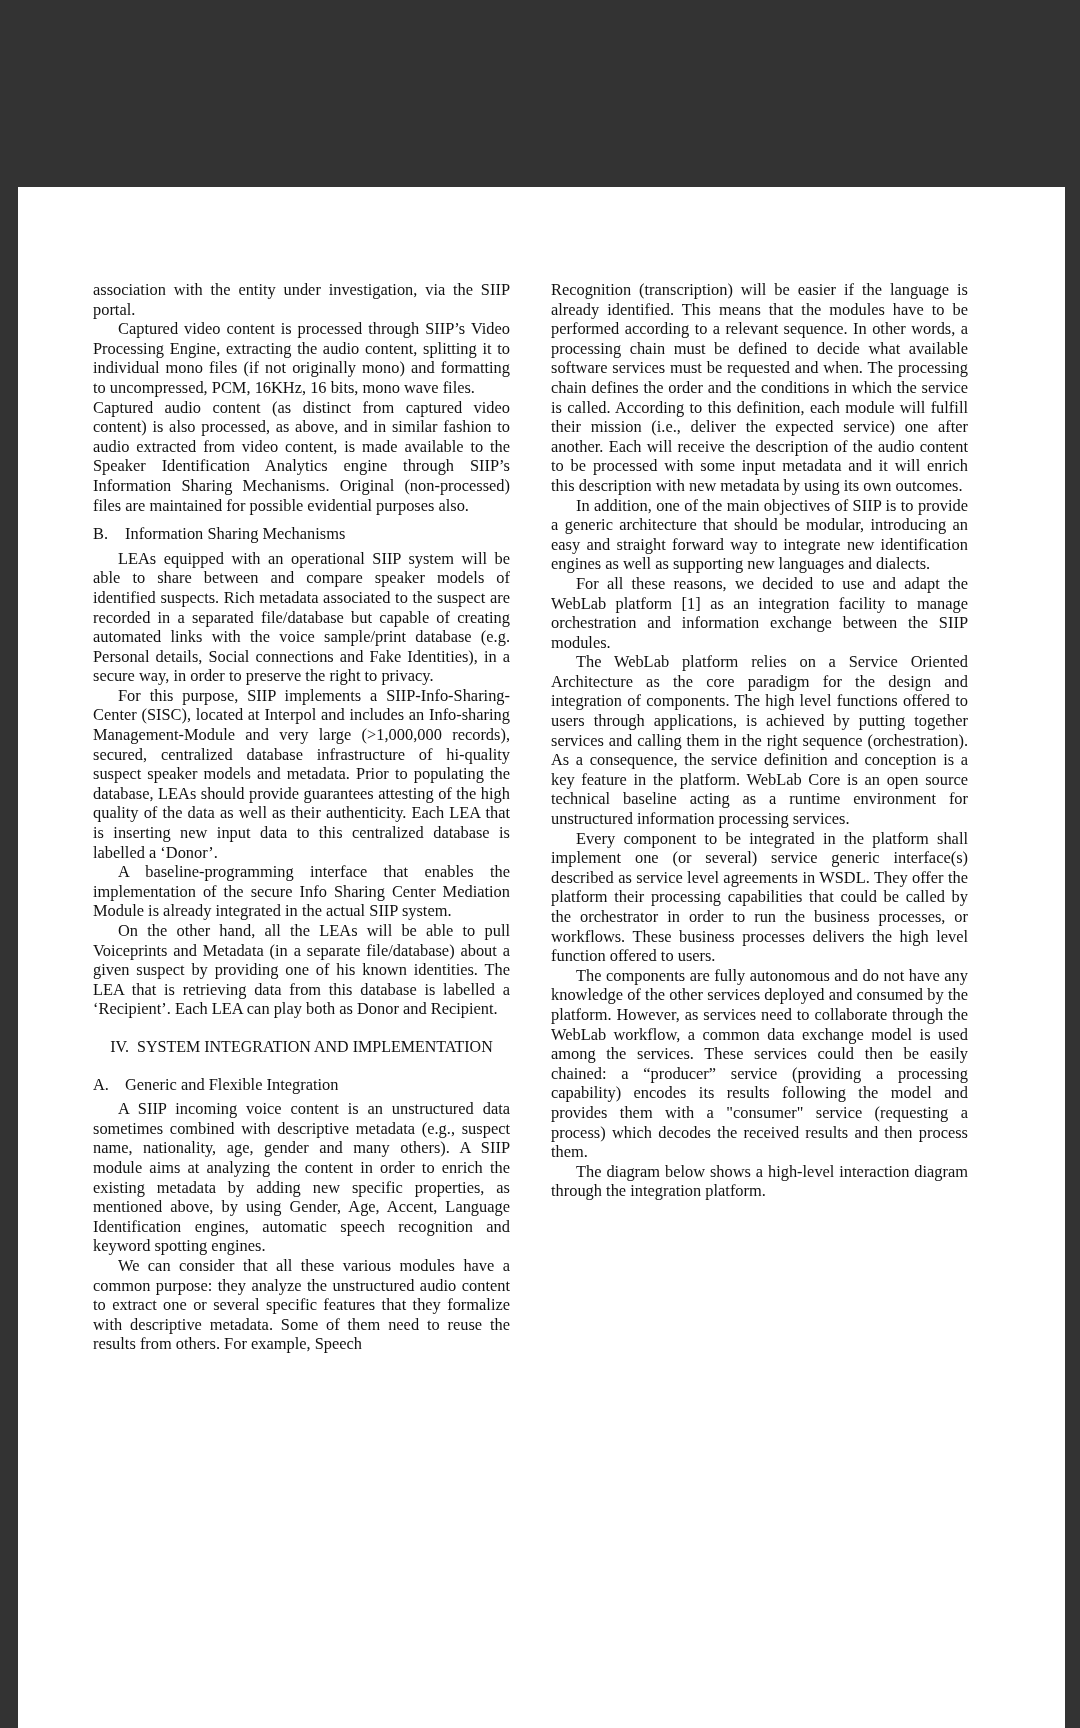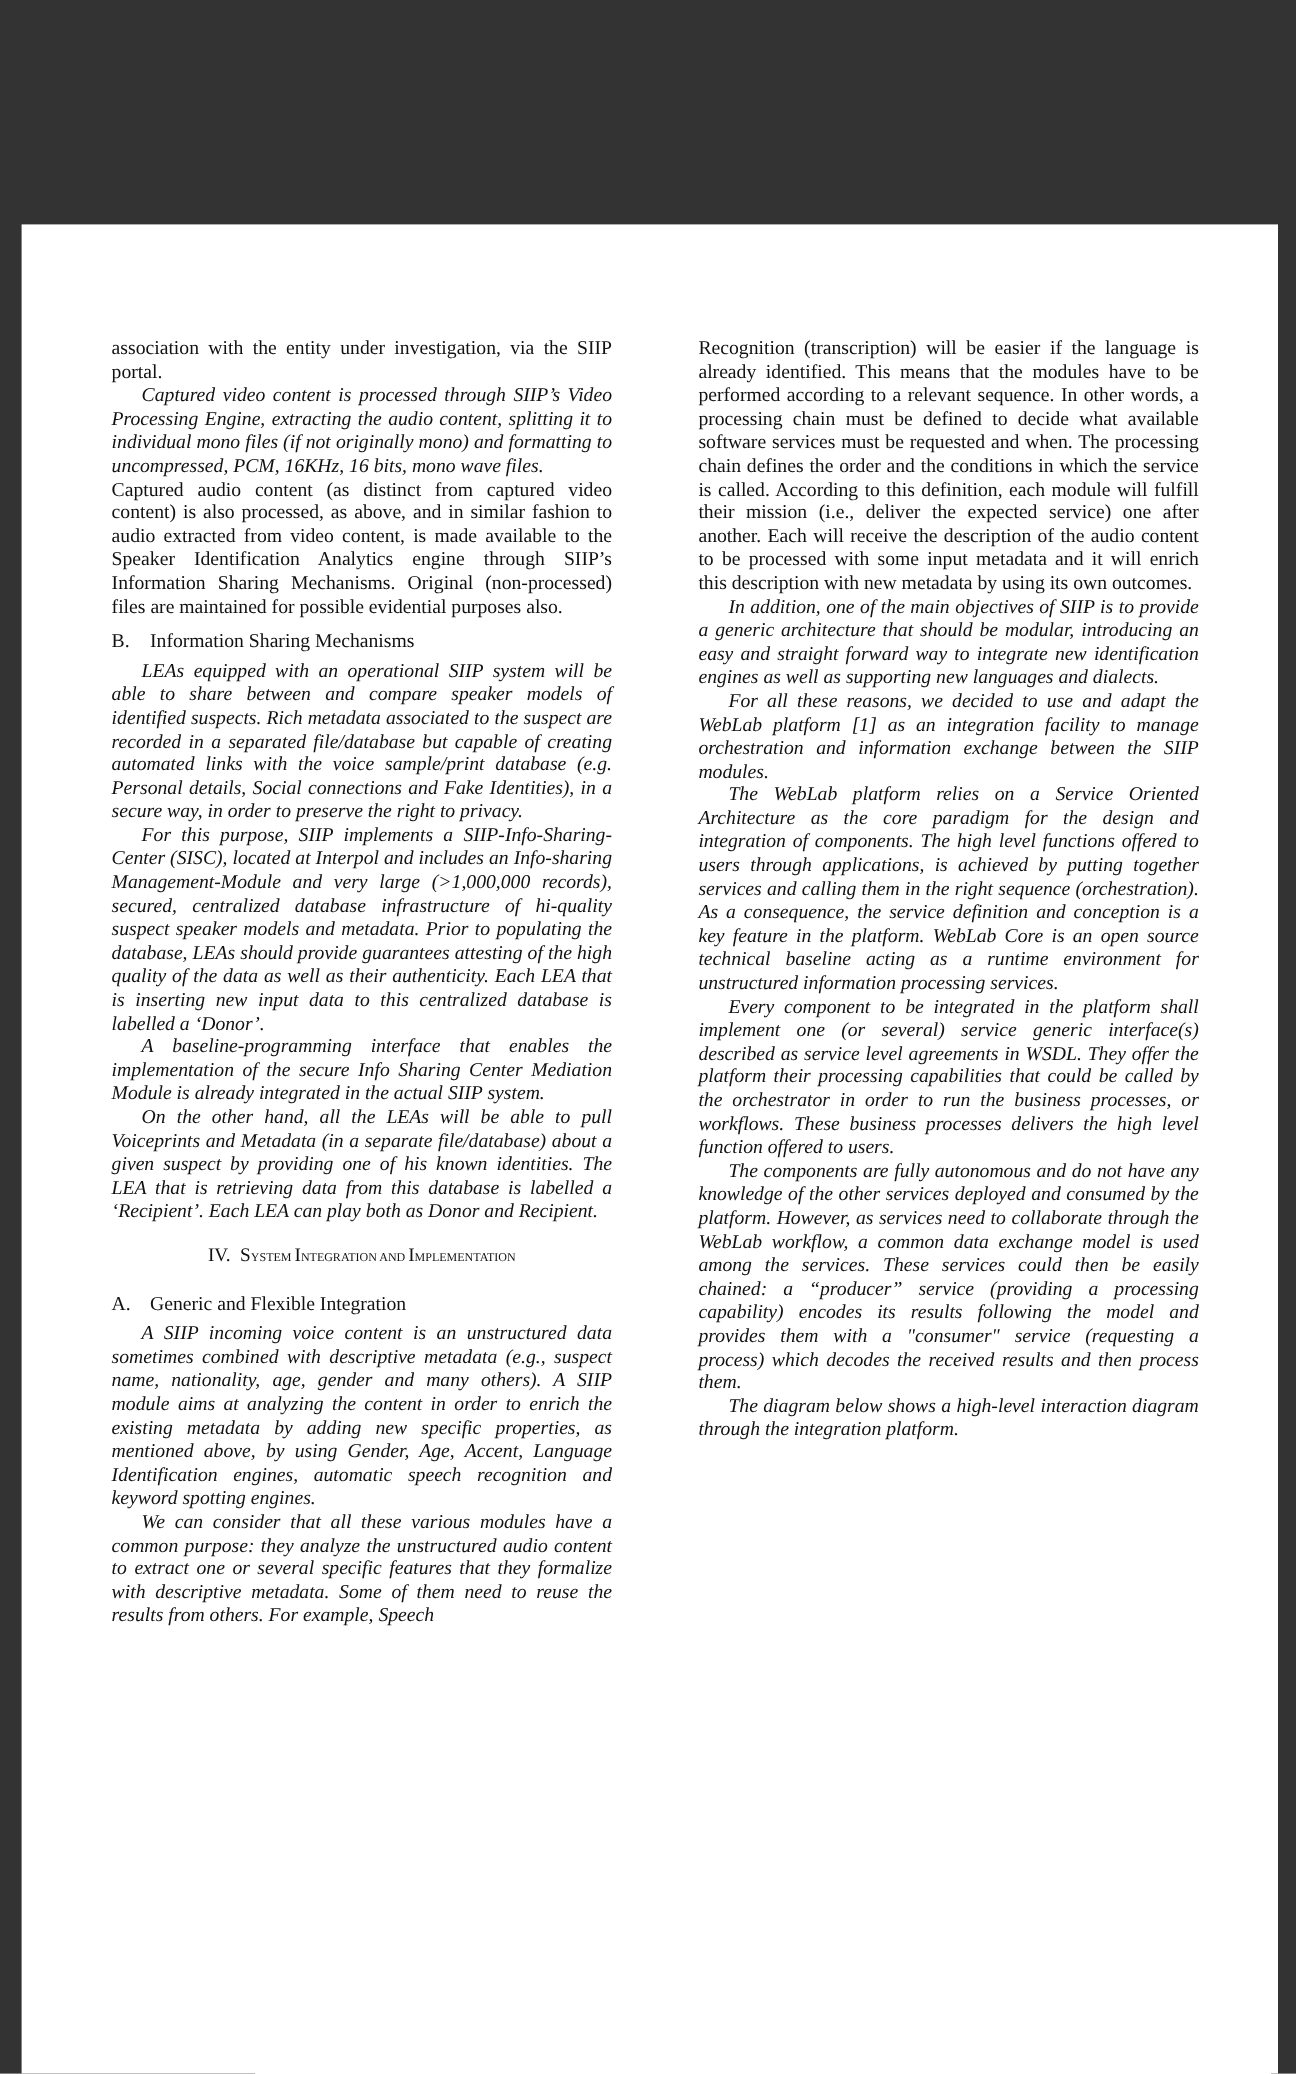--- a/index.html
+++ b/index.html
@@ -1,26 +1,26 @@
 <!DOCTYPE html>
 <html><head>
 <meta charset="utf-8">
 <style>
   html, body { margin:0; padding:0; }
   body { width:1080px; height:1728px; background:#333333; position:relative; overflow:hidden; }
   .page { position:absolute; left:18px; top:187px; width:1047px; height:1726px; background:#ffffff; }
   .col { position:absolute; top:93px; width:417px; font-family:"Liberation Serif", serif; font-size:16.4px; line-height:19.6px; color:#111; text-align:justify; }
   .col.left { left:75px; }
-  .col.right { left:564px; }
+  .col.right { left:533px; }
   .col p { margin:0; }
-  .col p.ind { text-indent:25px;font-style:italic; }
+  .col p.ind { text-indent:25px; }
   .subhead { margin:9px 0 5px 0; }
   .subhead .num { display:inline-block; width:32px; }
   .sechead { text-align:center; margin:18px 0 18px 0; font-size:16px; }
-  .sechead .sc { font-size:10px; }
+  .sechead .sc { font-size:16px; }
 </style>
 </head>
 <body>
 
 <div class="page">
 
   <div class="col left">
     <p>association with the entity under investigation, via the SIIP portal.</p>
     <p class="ind">Captured video content is processed through SIIP’s Video Processing Engine, extracting the audio content, splitting it to individual mono files (if not originally mono) and formatting to uncompressed, PCM, 16KHz, 16 bits, mono wave files.</p>
     <p>Captured audio content (as distinct from captured video content) is also processed, as above, and in similar fashion to audio extracted from video content, is made available to the Speaker Identification Analytics engine through SIIP’s Information Sharing Mechanisms. Original (non-processed) files are maintained for possible evidential purposes also.</p>

